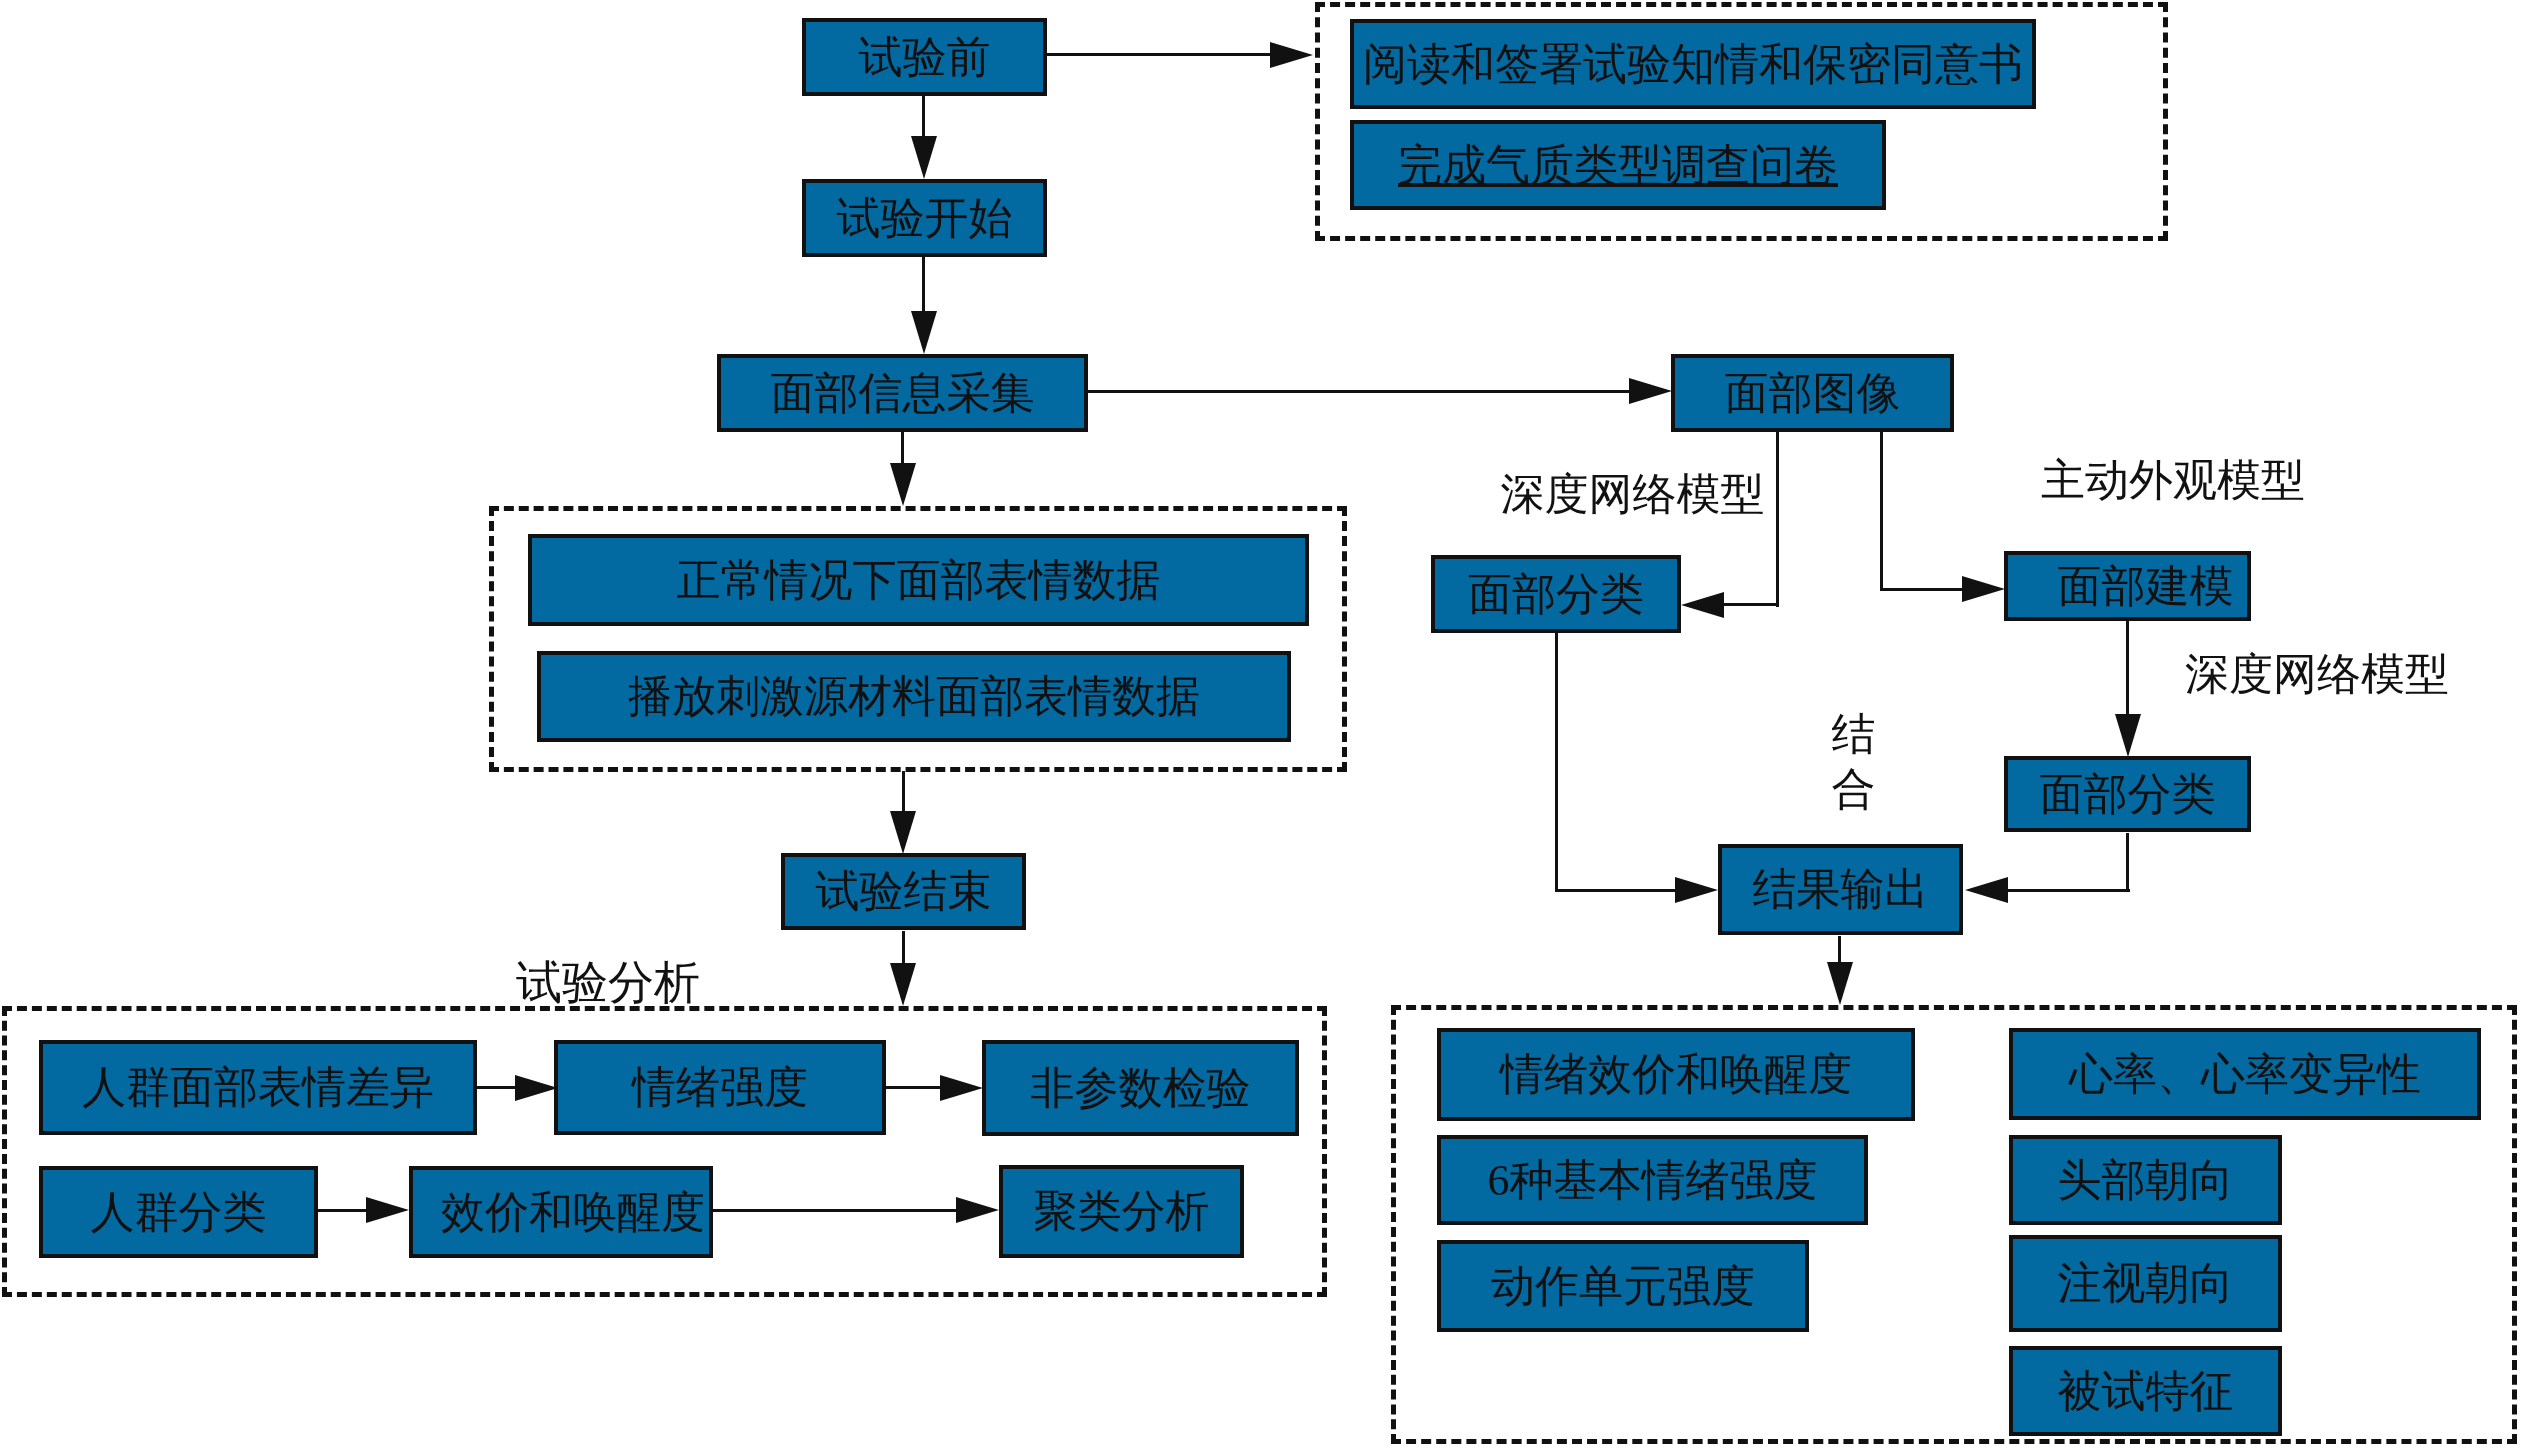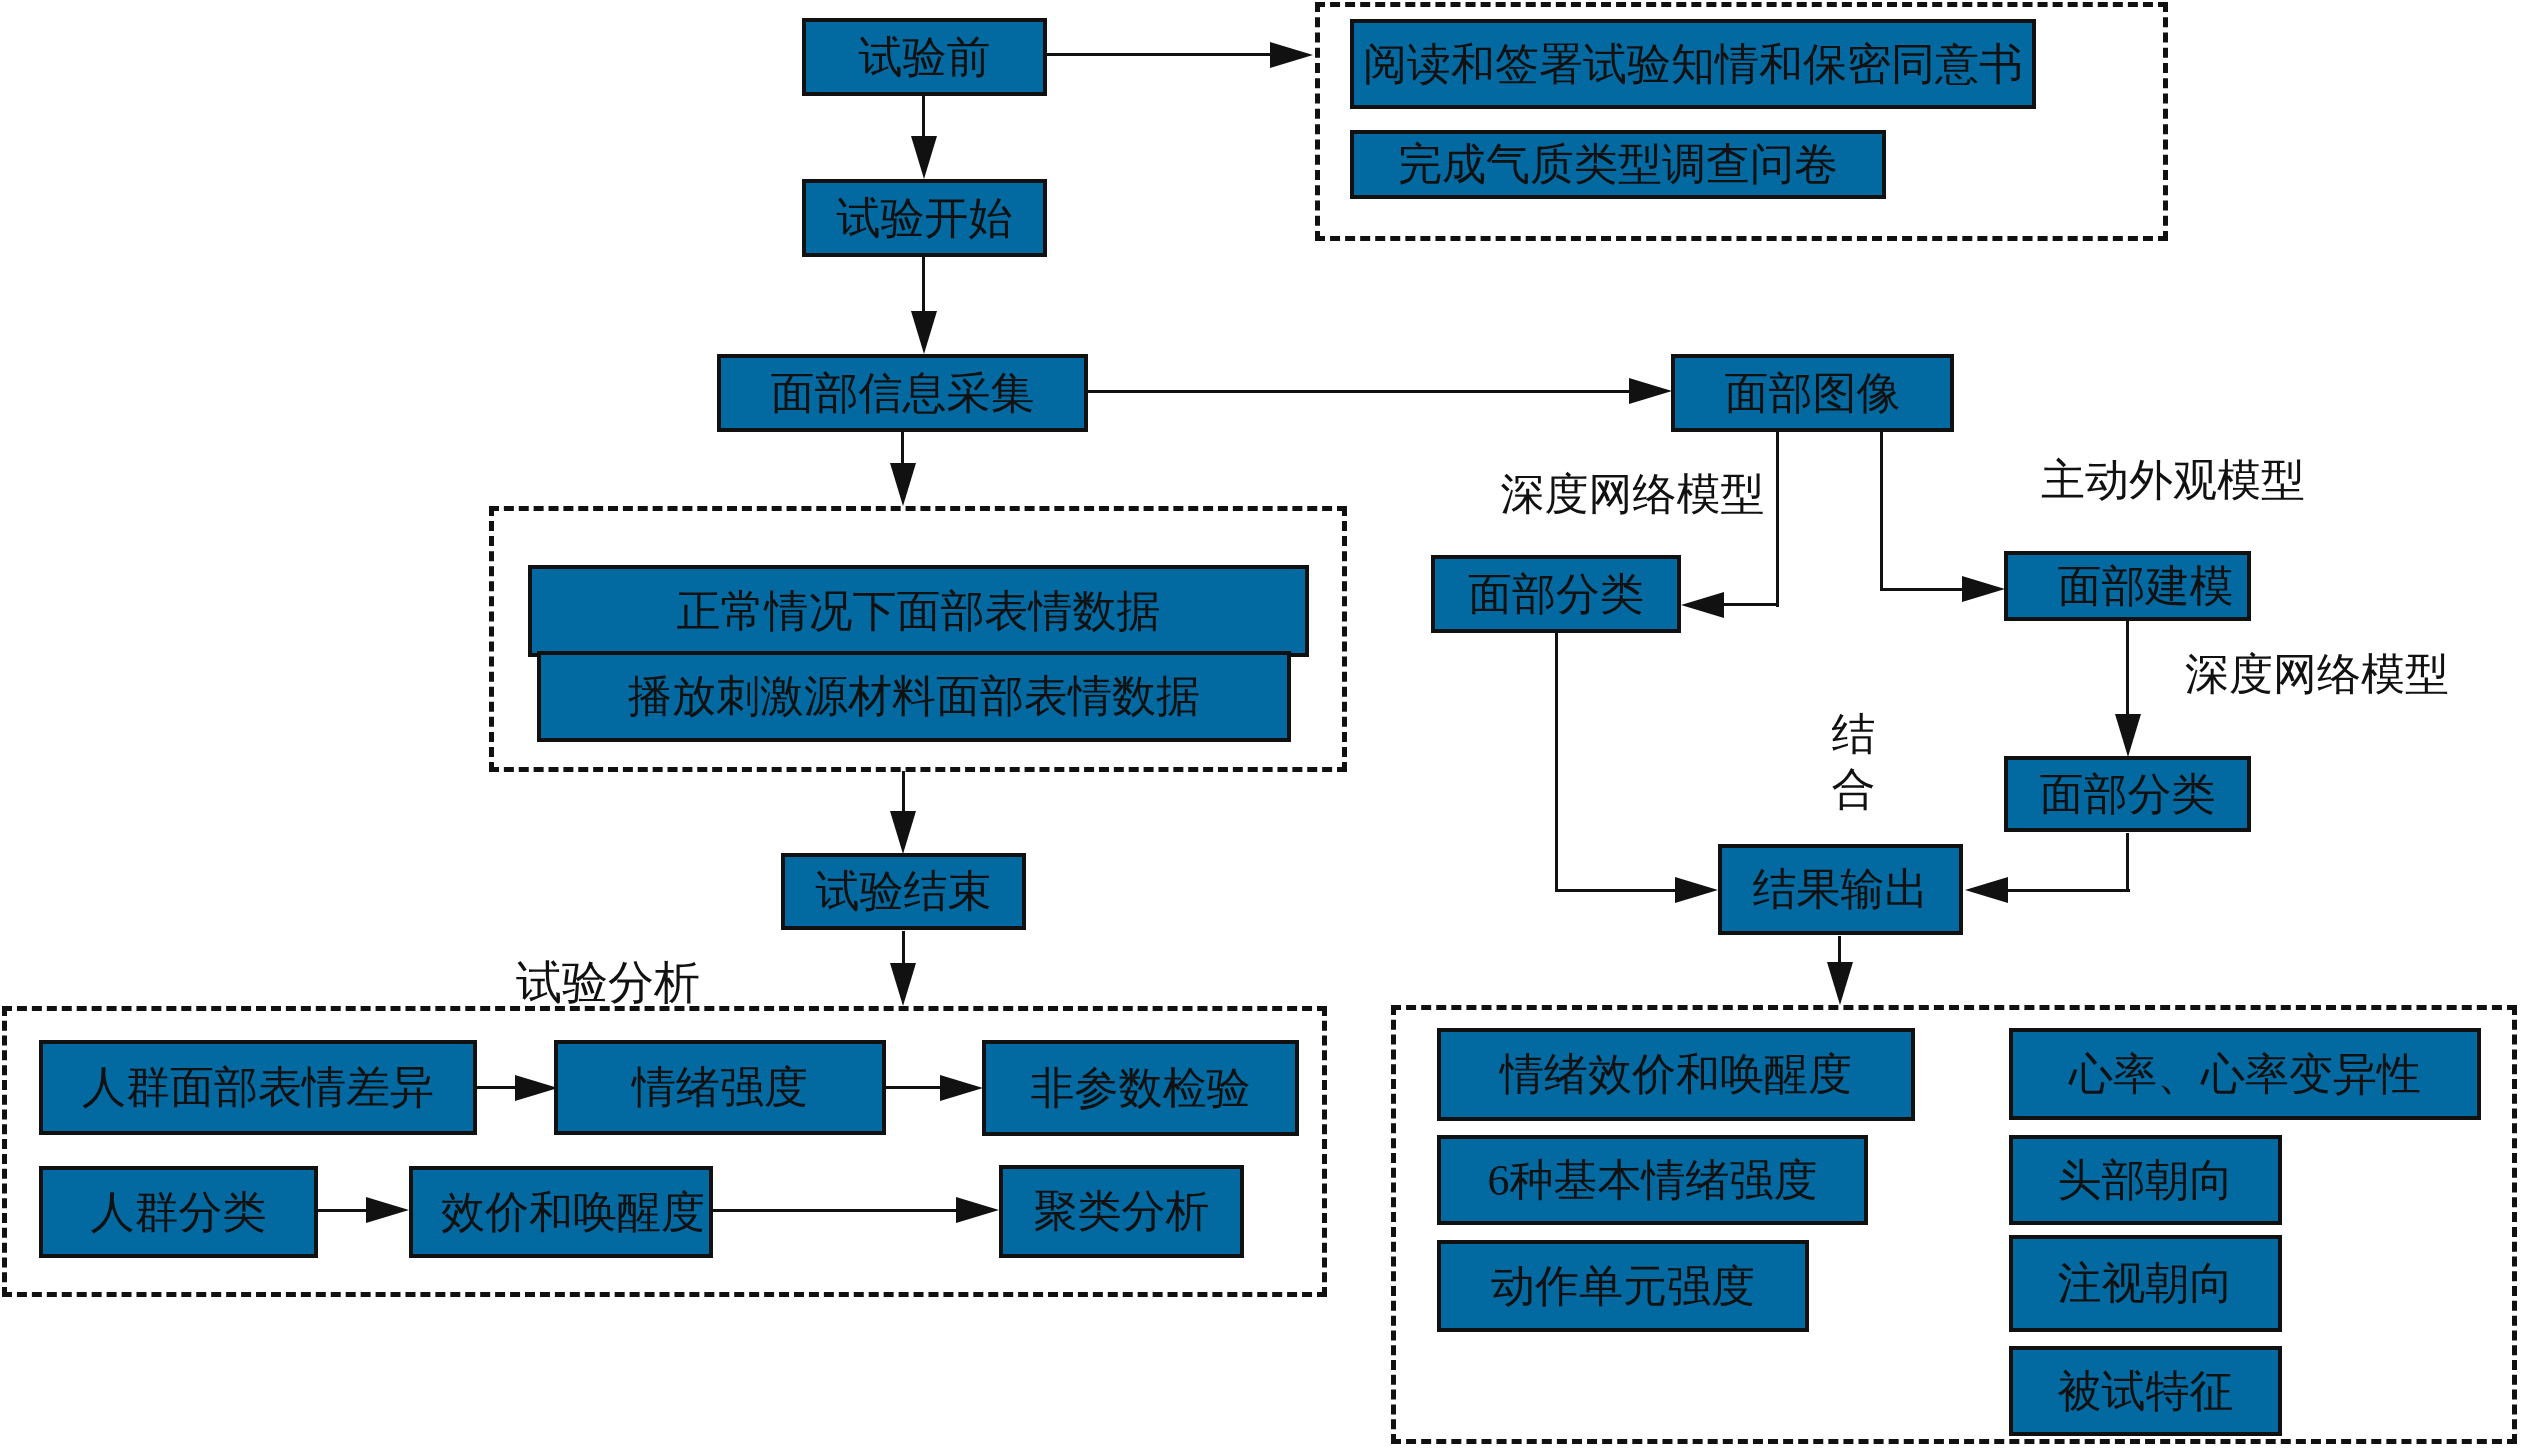--- a/index.html
+++ b/index.html
@@ -56,26 +56,26 @@
 <div id="stage">
 
   <div class="box" style="left:802px;top:18px;width:245px;height:78px;">试验前</div>
 
   <div class="box" style="left:802px;top:179px;width:245px;height:78px;">试验开始</div>
 
   <div class="box" style="left:717px;top:354px;width:371px;height:78px;">面部信息采集</div>
 
   <div class="dashed" style="left:1315px;top:1.6px;width:853px;height:239px;"></div>
   <div class="box" style="left:1350px;top:19px;width:686px;height:90px;">阅读和签署试验知情和保密同意书</div>
-  <div class="box" style="left:1350px;top:130px;width:536px;height:69px;">完成气质类型调查问卷</div>
+  <div class="box" style="left:1350px;top:120px;width:536px;height:90px;text-decoration:underline;">完成气质类型调查问卷</div>
 
   <div class="box" style="left:1671px;top:354px;width:283px;height:78px;">面部图像</div>
 
   <div class="dashed" style="left:489px;top:506px;width:858px;height:266px;"></div>
-  <div class="box" style="left:528px;top:534px;width:781px;height:92px;margin-top:31px;">正常情况下面部表情数据</div>
+  <div class="box" style="left:528px;top:534px;width:781px;height:92px;">正常情况下面部表情数据</div>
   <div class="box" style="left:537px;top:651px;width:754px;height:91px;">播放刺激源材料面部表情数据</div>
 
   <div class="box" style="left:781px;top:853px;width:245px;height:77px;">试验结束</div>
 
   <div class="lbl" style="left:493px;top:952px;width:230px;font-size:46px;">试验分析</div>
 
   <div class="dashed" style="left:1.6px;top:1006px;width:1325px;height:291px;"></div>
   <div class="box" style="left:39px;top:1040px;width:438px;height:95px;">人群面部表情差异</div>
   <div class="box" style="left:554px;top:1040px;width:332px;height:95px;">情绪强度</div>
   <div class="box" style="left:982px;top:1040px;width:317px;height:96px;">非参数检验</div>

